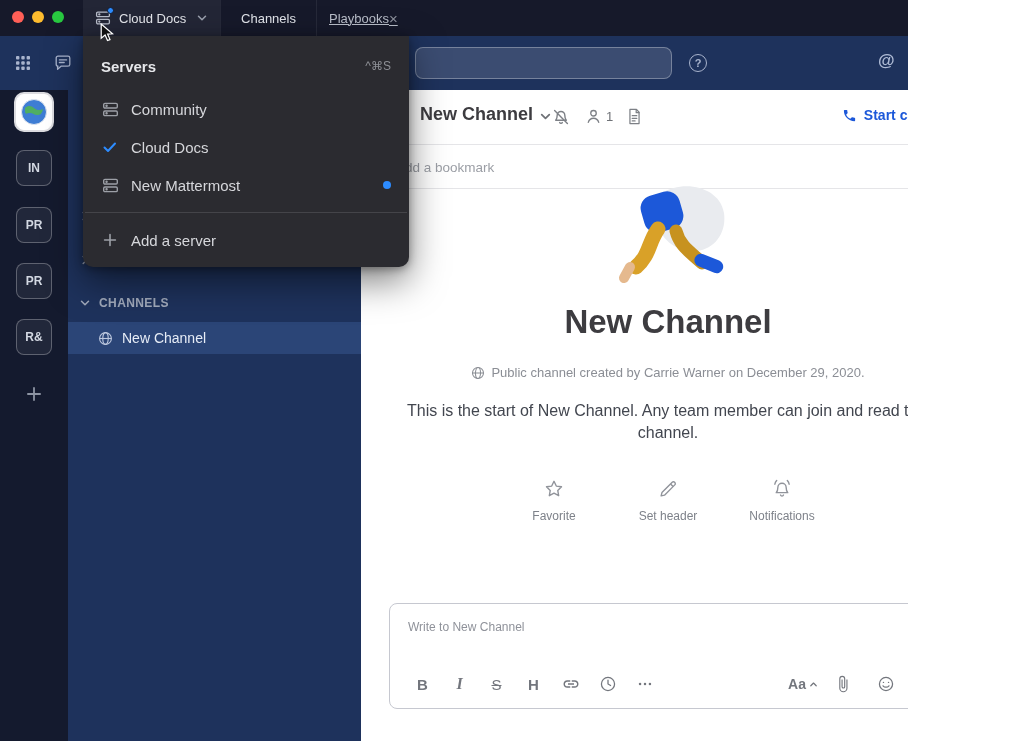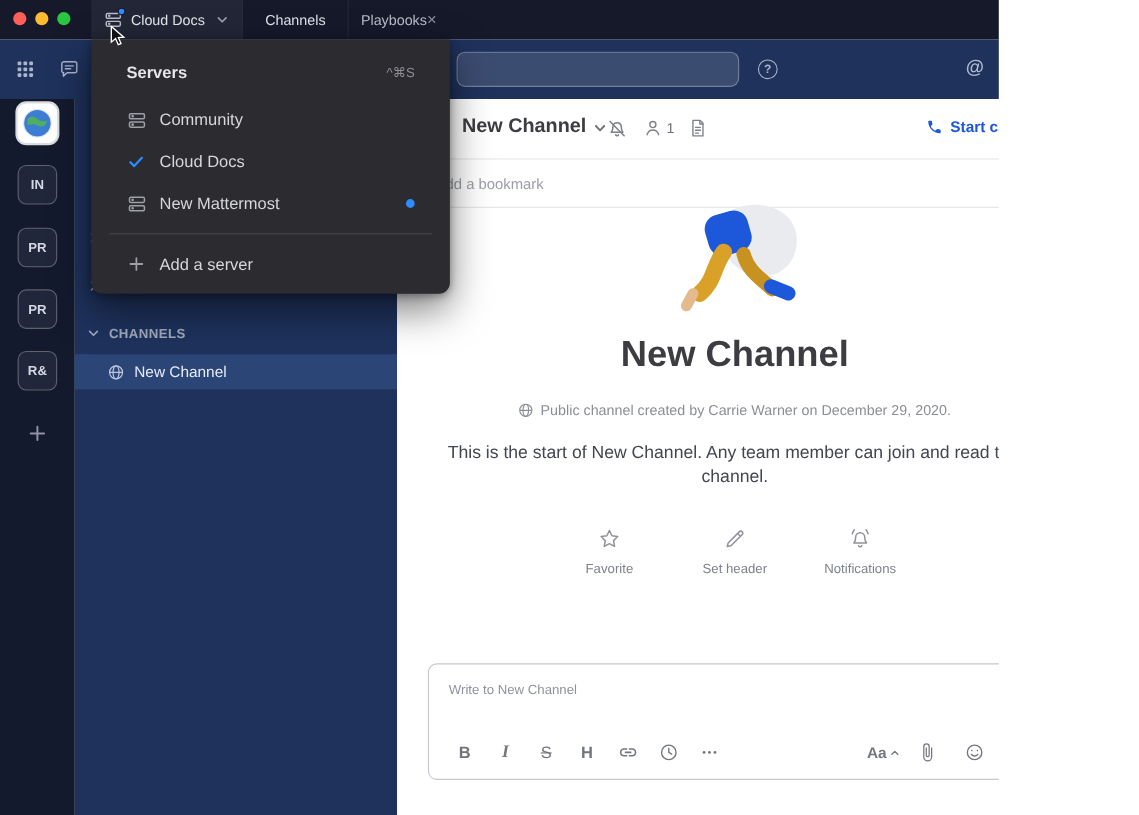--- a/index.html
+++ b/index.html
@@ -18,21 +18,21 @@
   .tl-red{left:12px;background:var(--traffic-red);}
   .tl-yellow{left:32px;background:var(--traffic-yellow);}
   .tl-green{left:52px;background:var(--traffic-green);}
   .server-tab{position:absolute;left:83px;top:0;width:137px;height:36px;display:flex;align-items:center;gap:8px;padding:0 12px;background:rgba(255,255,255,.06);}
   .srv-ic{position:relative;width:16px;height:16px;color:#b7bcc9;flex:none;}
   .srv-ic .dot{position:absolute;right:-3px;top:-3px;width:7px;height:7px;border-radius:50%;background:var(--bright-blue);border:1.5px solid #16192a;}
   .server-tab-label{font-size:13px;color:#e3e5ea;white-space:nowrap;}
   .server-tab .chev{margin-left:auto;width:12px;height:12px;color:#9aa0ad;}
   .tab{position:absolute;top:0;height:36px;display:flex;align-items:center;justify-content:center;font-size:13px;color:#e0e3e9;border-left:1px solid rgba(255,255,255,.07);}
   .tab-channels{left:220px;width:96px;}
-  .tab-playbooks{left:316px;width:92px;justify-content:center;padding:0 12px;color:#b9bec9;}
+  .tab-playbooks{left:316px;width:92px;justify-content:space-between;padding:0 12px;color:#b9bec9;text-decoration:underline;}
   .tab-close{color:#8d919c;font-size:15px;line-height:1;}
   .dl-ic{position:absolute;right:11px;top:9px;width:18px;height:18px;color:#9aa0ac;}
 
   
   .gheader{position:absolute;left:0;top:36px;width:1035px;height:54px;background:#1e325c;}
   .gh-ic{position:absolute;color:#a9b4cd;}
   .products{left:15px;top:19px;width:16px;height:16px;}
   .chatic{left:54px;top:18px;width:18px;height:18px;}
   .searchbox{position:absolute;left:415px;top:11px;width:257px;height:32px;border-radius:8px;background:rgba(255,255,255,.13);border:1px solid rgba(255,255,255,.30);}
   .help{position:absolute;left:689px;top:18px;width:18px;height:18px;border:1.5px solid #a9b4cd;border-radius:50%;color:#a9b4cd;font-size:11px;font-weight:700;display:flex;align-items:center;justify-content:center;}
@@ -56,21 +56,21 @@
   .cat{position:absolute;left:0;width:100%;height:26px;display:flex;align-items:center;color:rgba(255,255,255,.58);}
   .cat-ch{top:200px}.cat-dm{top:276px}
   .cat-chev{width:12px;height:12px;margin-left:11px;flex:none;}
   .cat-label{margin-left:8px;font-size:12px;font-weight:600;letter-spacing:.4px;}
   .dm-plus{position:absolute;right:20px;width:16px;height:16px;color:rgba(255,255,255,.62);}
   .chan-row{position:absolute;left:0;top:232px;width:100%;height:32px;display:flex;align-items:center;background:#2b4577;}
   .chan-globe{width:15px;height:15px;margin-left:30px;color:#bcc7de;flex:none;}
   .chan-label{margin-left:9px;font-size:14px;color:#e6ecf6;}
 
   
-  .smenu{position:absolute;left:83px;top:36px;width:326px;background:#2b2b30;border-radius:0 0 10px 10px;box-shadow:0 14px 36px rgba(0,0,0,.5),0 2px 8px rgba(0,0,0,.35);padding:14px 16px 8px;z-index:60;}
+  .smenu{position:absolute;left:83px;top:36px;width:326px;background:#2b2b30;border-radius:0 0 10px 10px;box-shadow:0 14px 36px rgba(0,0,0,.5),0 2px 8px rgba(0,0,0,.35);padding:14px 2px 8px;z-index:60;}
   .sm-title{display:flex;align-items:center;padding:0 16px;height:32px;margin-bottom:8px;}
   .sm-name{font-size:15px;font-weight:600;color:#e6e7ea;}
   .sm-short{margin-left:auto;font-size:12px;color:#8e9096;}
   .sm-item{display:flex;align-items:center;gap:12px;height:38px;padding:0 16px;font-size:15px;color:#d6d7db;}
   .sm-ic{width:18px;height:18px;color:#9da0a7;display:flex;align-items:center;justify-content:center;flex:none;}
   .sm-ic.check{color:var(--bright-blue);}
   .sm-dot{margin-left:auto;width:8px;height:8px;border-radius:50%;background:var(--bright-blue);}
   .sm-div{height:1px;background:rgba(255,255,255,.12);margin:8px 0;}
 
   

